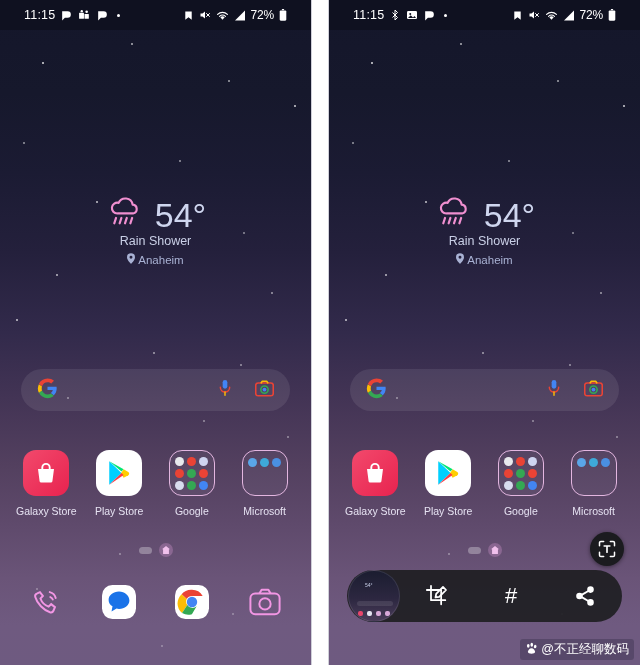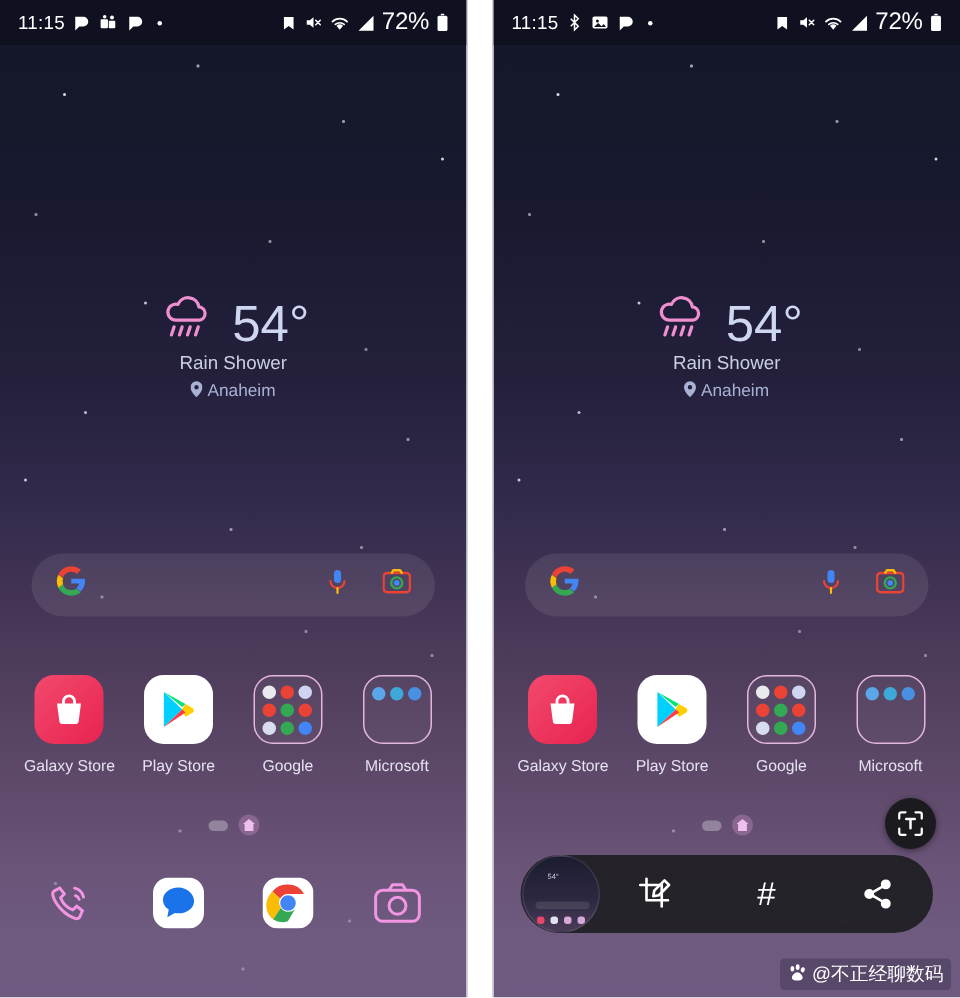--- a/index.html
+++ b/index.html
@@ -36,31 +36,31 @@
   .phone.right { border-left:1px solid #cfcfd8; }
 
   
   .stars { position:absolute; inset:0; pointer-events:none; }
   .star { position:absolute; background:#ffffff; border-radius:50%; }
 
   
   .statusbar {
     position:absolute; top:0; left:0; right:0; height:30px;
     display:flex; align-items:center; justify-content:space-between;
-    padding:0 12px;
+    padding:0 24px;
     background:#0f1120;
     color:#ffffff;
     font-size:12px;
     z-index:20;
   }
   .sb-left, .sb-right { display:flex; align-items:center; gap:5px; }
   .sb-time { font-size:12.5px; letter-spacing:.2px; }
   .sb-ic { display:inline-flex; align-items:center; }
   .sb-dot { width:3px; height:3px; background:#fff; border-radius:50%; display:inline-block; margin-left:3px;}
-  .sb-pct { font-size:16px; letter-spacing:-.2px;text-align:center; }
+  .sb-pct { font-size:12px; letter-spacing:-.2px;text-align:center; }
 
   
   .weather {
     position:absolute; top:196px; left:0; right:0;
     display:flex; flex-direction:column; align-items:center;
     z-index:5;
   }
   .w-top { display:flex; align-items:center; gap:10px; }
   .w-temp {
     font-size:34px; font-weight:400; color:#cfd6ef;

